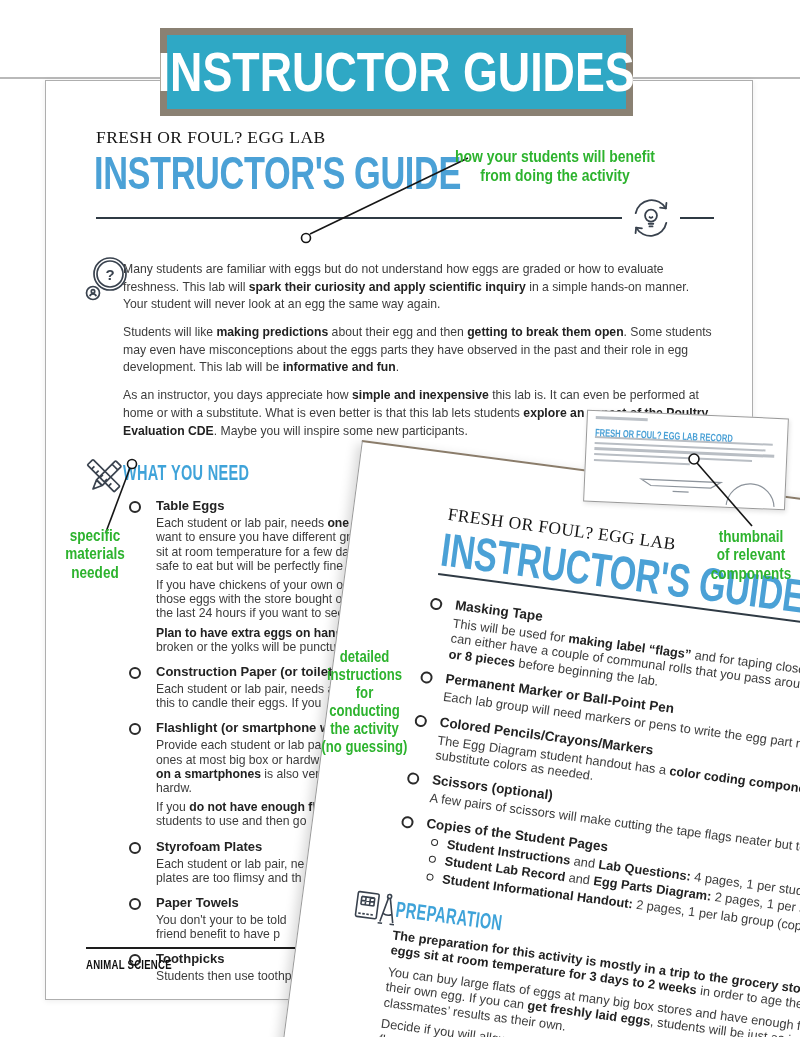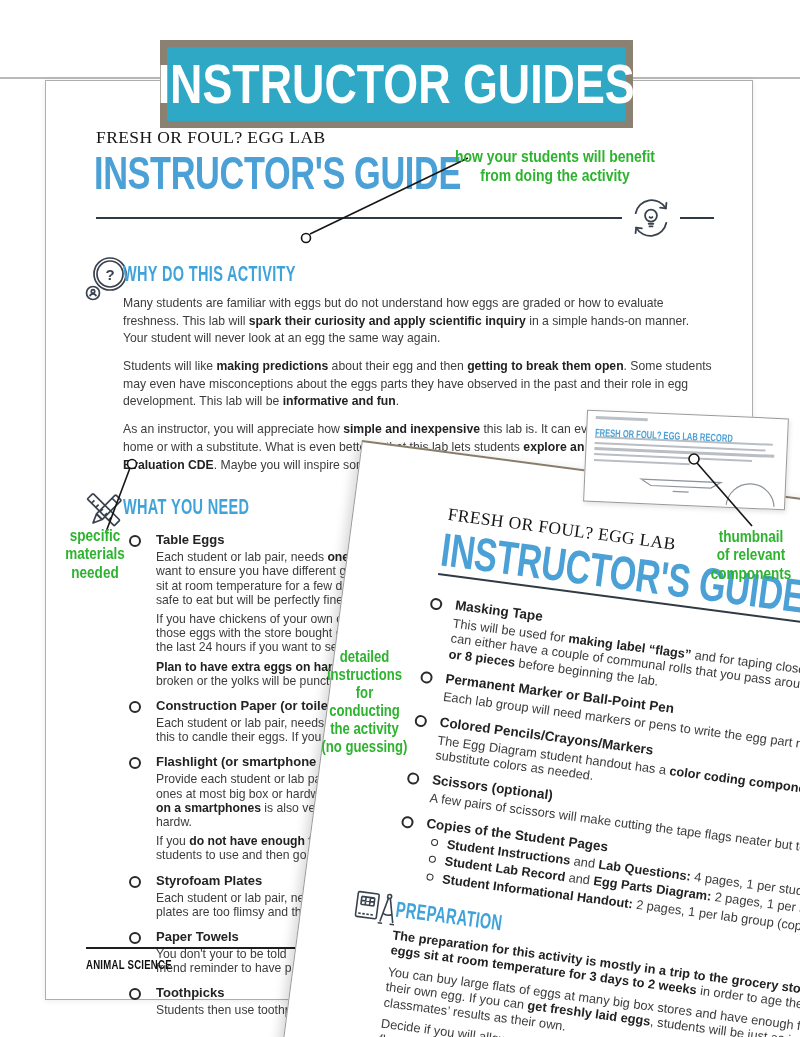--- a/index.html
+++ b/index.html
@@ -3,21 +3,21 @@
 <meta charset="utf-8">
 <style>
   html,body{margin:0;padding:0}
   body{
     width:800px;height:1037px;position:relative;overflow:hidden;
     background:#ffffff;font-family:"Liberation Sans",sans-serif;
   }
   
   .topline{position:absolute;left:0;top:77px;width:800px;height:2px;background:#b9b9b9;z-index:1}
   .banner{
-    position:absolute;left:160px;top:40px;width:473px;height:88px;box-sizing:border-box;
+    position:absolute;left:160px;top:28px;width:473px;height:88px;box-sizing:border-box;
     background:#2FA8C5;border:7px solid #8A8173;z-index:6;
     display:flex;align-items:center;justify-content:center;
   }
   .banner-text{
     display:inline-block;color:#fff;font-size:56px;font-weight:700;line-height:74px;
     transform:scaleX(.8);white-space:nowrap;letter-spacing:0;
   }
   
   .page{position:absolute;background:#fff;box-sizing:border-box}
   .page1{
@@ -140,27 +140,24 @@
 
   <div class="section">
     <svg class="sec-icon icon" viewBox="0 0 45 48" fill="none" stroke="#39424E" stroke-width="1.7">
       <circle cx="27" cy="20" r="16"></circle>
       <circle cx="27" cy="20" r="13"></circle>
       <text x="27" y="26" text-anchor="middle" font-size="15" font-weight="bold" fill="#39424E" stroke="none" font-family="Liberation Sans, sans-serif">?</text>
       <circle cx="10" cy="39" r="6.5" fill="#fff"></circle>
       <circle cx="10" cy="37.4" r="1.7"></circle>
       <path d="M6.8 42.2 a3.4 3.4 0 0 1 6.4 0"></path>
     </svg>
-    <div class="sec-h-wrap">
-      <span class="sec-h">WHY DO THIS ACTIVITY</span>
-    </div>
     <div class="paras">
         <div class="para"><span>Many students are familiar with eggs but do not understand how eggs are graded or how to evaluate freshness. This lab will </span><b>spark their curiosity and apply scientific inquiry</b><span> in a simple hands-on manner. Your student will never look at an egg the same way again.</span></div>
         <div class="para"><span>Students will like </span><b>making predictions</b><span> about their egg and then </span><b>getting to break them open</b><span>. Some students may even have misconceptions about the eggs parts they have observed in the past and their role in egg development. This lab will be </span><b>informative and fun</b><span>.</span></div>
-        <div class="para"><span>As an instructor, you will appreciate how </span><b>simple and inexpensive</b><span> this lab is. It can even be performed at home or with a substitute. What is even better is that this lab lets students </span><b>explore an aspect of the Poultry Evaluation CDE</b><span>. Maybe you will inspire some new participants.</span></div>
+        <div class="para"><span>As an instructor, you days appreciate how </span><b>simple and inexpensive</b><span> this lab is. It can even be performed at home or with a substitute. What is even better is that this lab lets students </span><b>explore an aspect of the Poultry Evaluation CDE</b><span>. Maybe you will inspire some new participants.</span></div>
       </div>
   </div>
 
   <div class="section">
     <svg class="sec-icon icon" viewBox="0 0 45 48" fill="none" stroke="#39424E" stroke-width="1.7" stroke-linejoin="round">
       <g transform="rotate(-45 22 24)">
         <rect x="18" y="3" width="8" height="38" rx="1"></rect>
         <path d="M18 9 h4 M18 15 h4 M18 21 h4 M18 27 h4 M18 33 h4"></path>
       </g>
       <g transform="rotate(45 22 24)">
@@ -220,21 +217,21 @@
           <div class="mat-para">
             <div class="line"><span>Each student or lab pair, ne</span></div>
             <div class="line"><span>plates are too flimsy and th</span></div>
           </div>
         </div>
         <div class="mat">
           <div class="mat-bullet"></div>
           <div class="mat-title">Paper Towels</div>
           <div class="mat-para">
             <div class="line"><span>You don't your to be told</span></div>
-            <div class="line"><span>friend reminder to have p</span></div>
+            <div class="line"><span>friend benefit to have p</span></div>
           </div>
         </div>
         <div class="mat">
           <div class="mat-bullet"></div>
           <div class="mat-title">Toothpicks</div>
           <div class="mat-para">
             <div class="line"><span>Students then use toothp</span></div>
           </div>
         </div>
       </div>

